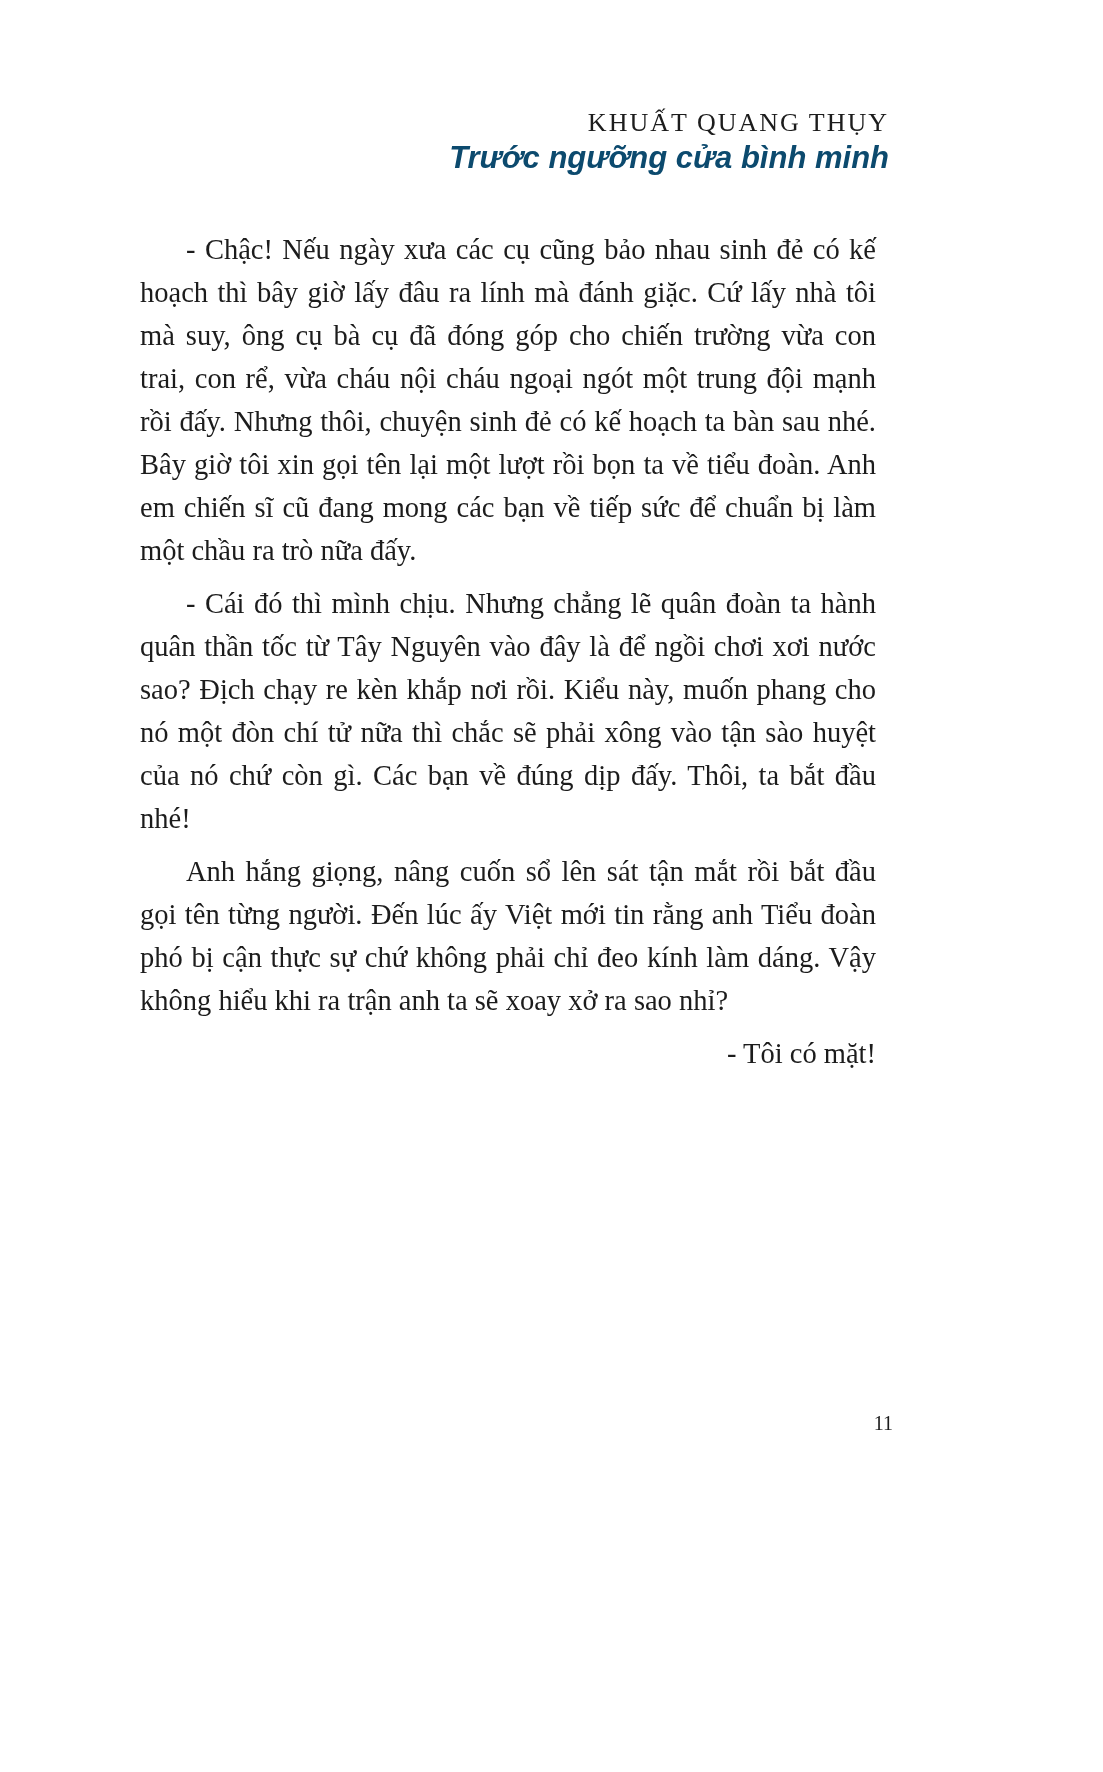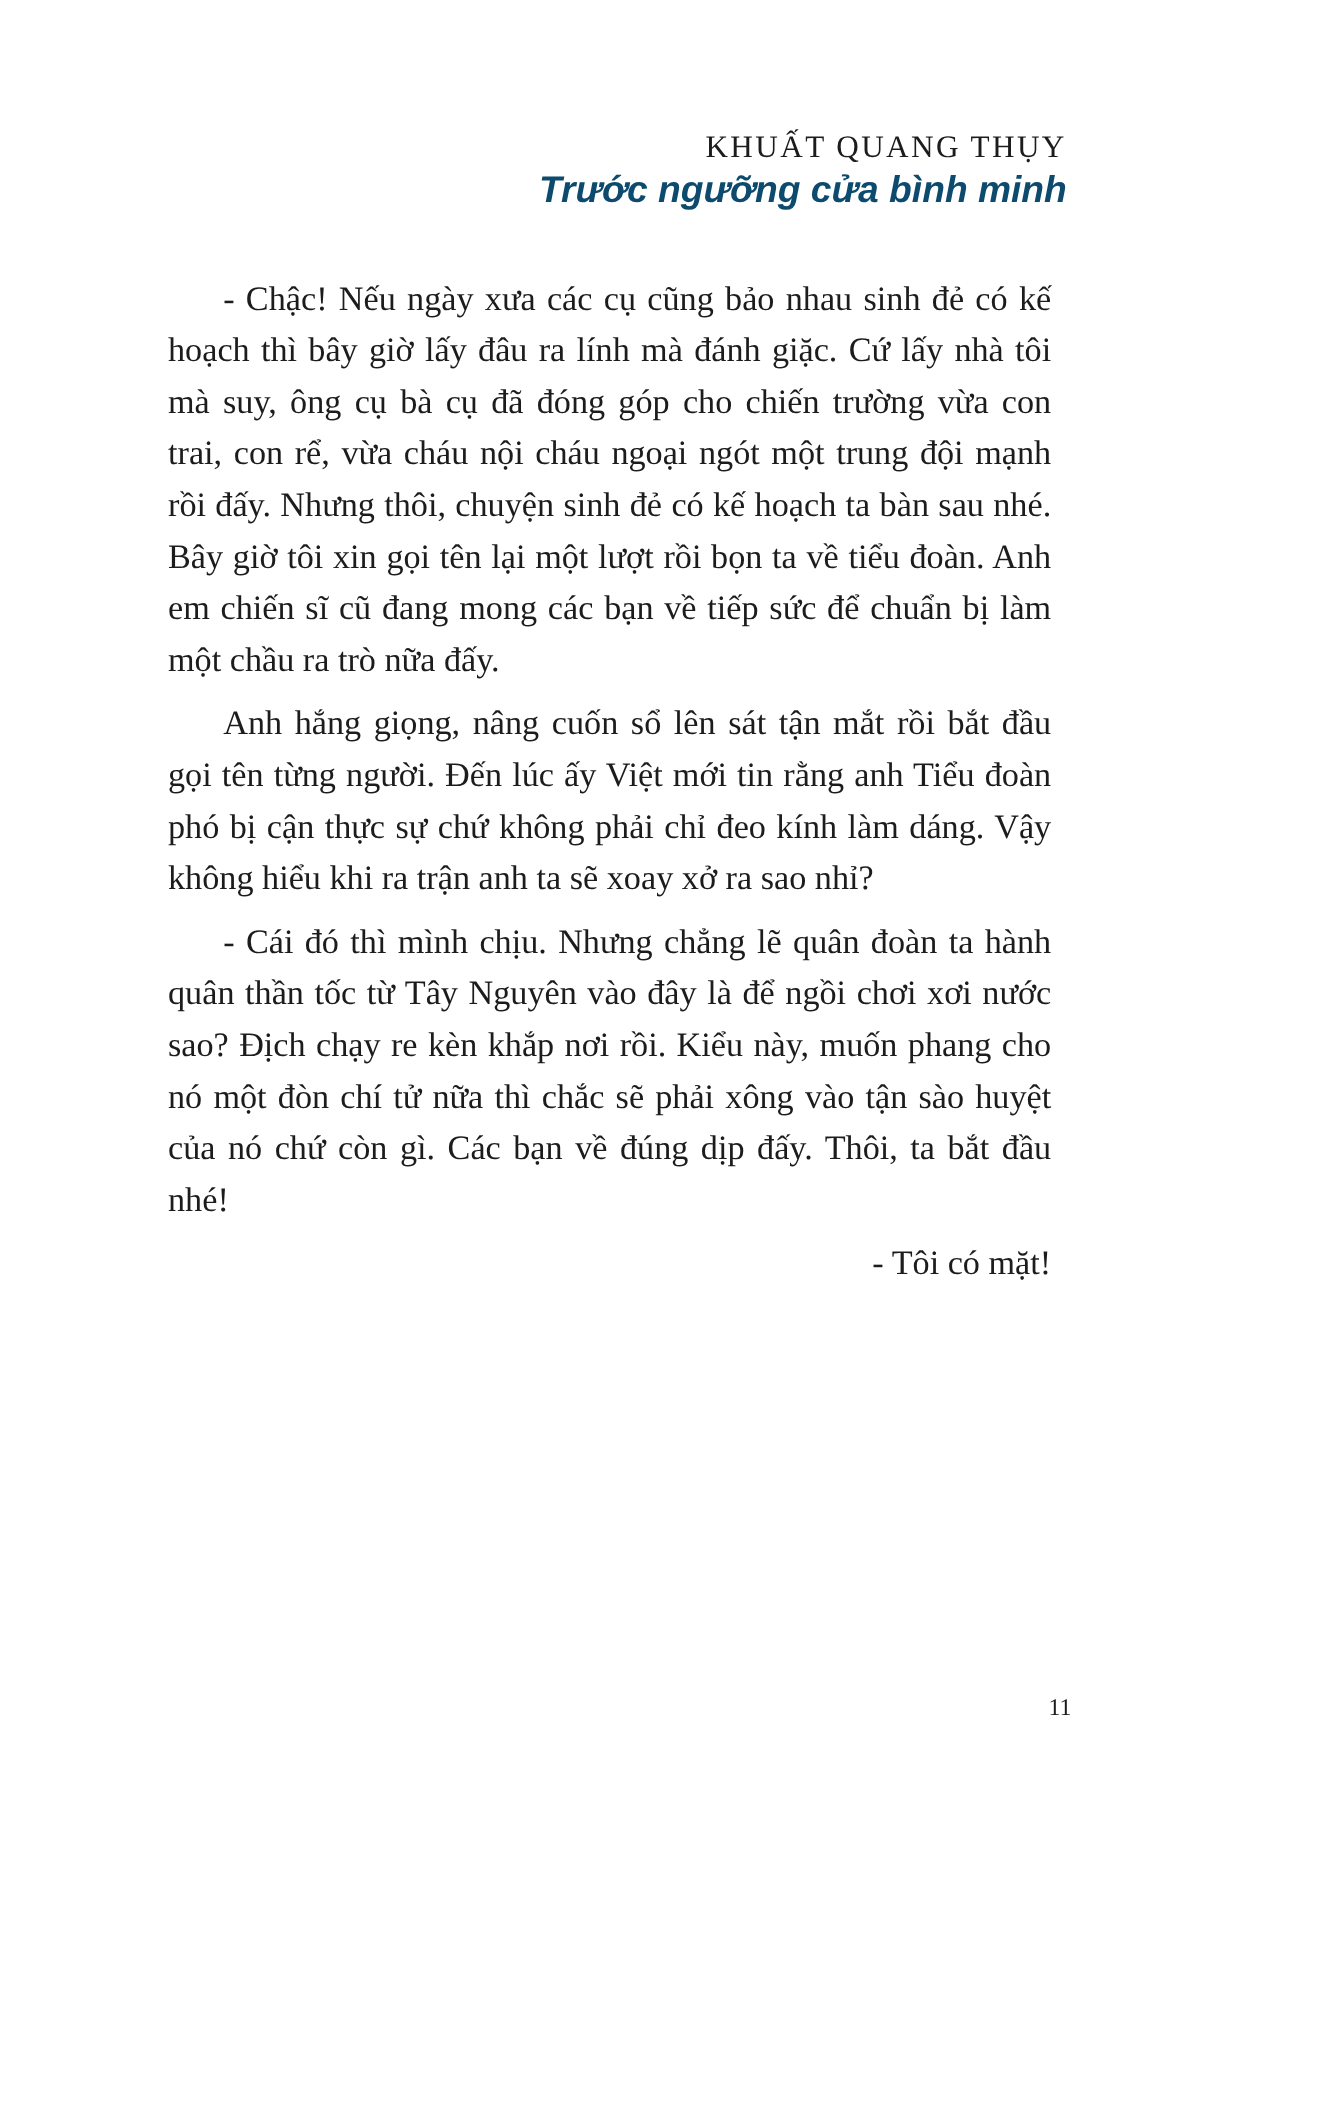--- a/index.html
+++ b/index.html
@@ -69,20 +69,20 @@
 
 <div class="page">
 
   <div class="header">
     <div class="author">KHUẤT QUANG THỤY</div>
     <div class="book-title">Trước ngưỡng cửa bình minh</div>
   </div>
 
   <div class="content">
     <p>- Chậc! Nếu ngày xưa các cụ cũng bảo nhau sinh đẻ có kế hoạch thì bây giờ lấy đâu ra lính mà đánh giặc. Cứ lấy nhà tôi mà suy, ông cụ bà cụ đã đóng góp cho chiến trường vừa con trai, con rể, vừa cháu nội cháu ngoại ngót một trung đội mạnh rồi đấy. Nhưng thôi, chuyện sinh đẻ có kế hoạch ta bàn sau nhé. Bây giờ tôi xin gọi tên lại một lượt rồi bọn ta về tiểu đoàn. Anh em chiến sĩ cũ đang mong các bạn về tiếp sức để chuẩn bị làm một chầu ra trò nữa đấy.</p>
+    <p>- Cái đó thì mình chịu. Nhưng chẳng lẽ quân đoàn ta hành quân thần tốc từ Tây Nguyên vào đây là để ngồi chơi xơi nước sao? Địch chạy re kèn khắp nơi rồi. Kiểu này, muốn phang cho nó một đòn chí tử nữa thì chắc sẽ phải xông vào tận sào huyệt của nó chứ còn gì. Các bạn về đúng dịp đấy. Thôi, ta bắt đầu nhé!</p>
     <p>Anh hắng giọng, nâng cuốn sổ lên sát tận mắt rồi bắt đầu gọi tên từng người. Đến lúc ấy Việt mới tin rằng anh Tiểu đoàn phó bị cận thực sự chứ không phải chỉ đeo kính làm dáng. Vậy không hiểu khi ra trận anh ta sẽ xoay xở ra sao nhỉ?</p>
-    <p>- Cái đó thì mình chịu. Nhưng chẳng lẽ quân đoàn ta hành quân thần tốc từ Tây Nguyên vào đây là để ngồi chơi xơi nước sao? Địch chạy re kèn khắp nơi rồi. Kiểu này, muốn phang cho nó một đòn chí tử nữa thì chắc sẽ phải xông vào tận sào huyệt của nó chứ còn gì. Các bạn về đúng dịp đấy. Thôi, ta bắt đầu nhé!</p>
     <p>- Tôi có mặt!</p>
   </div>
 
   <div class="page-number">11</div>
 
 </div>
 
 </body></html>

